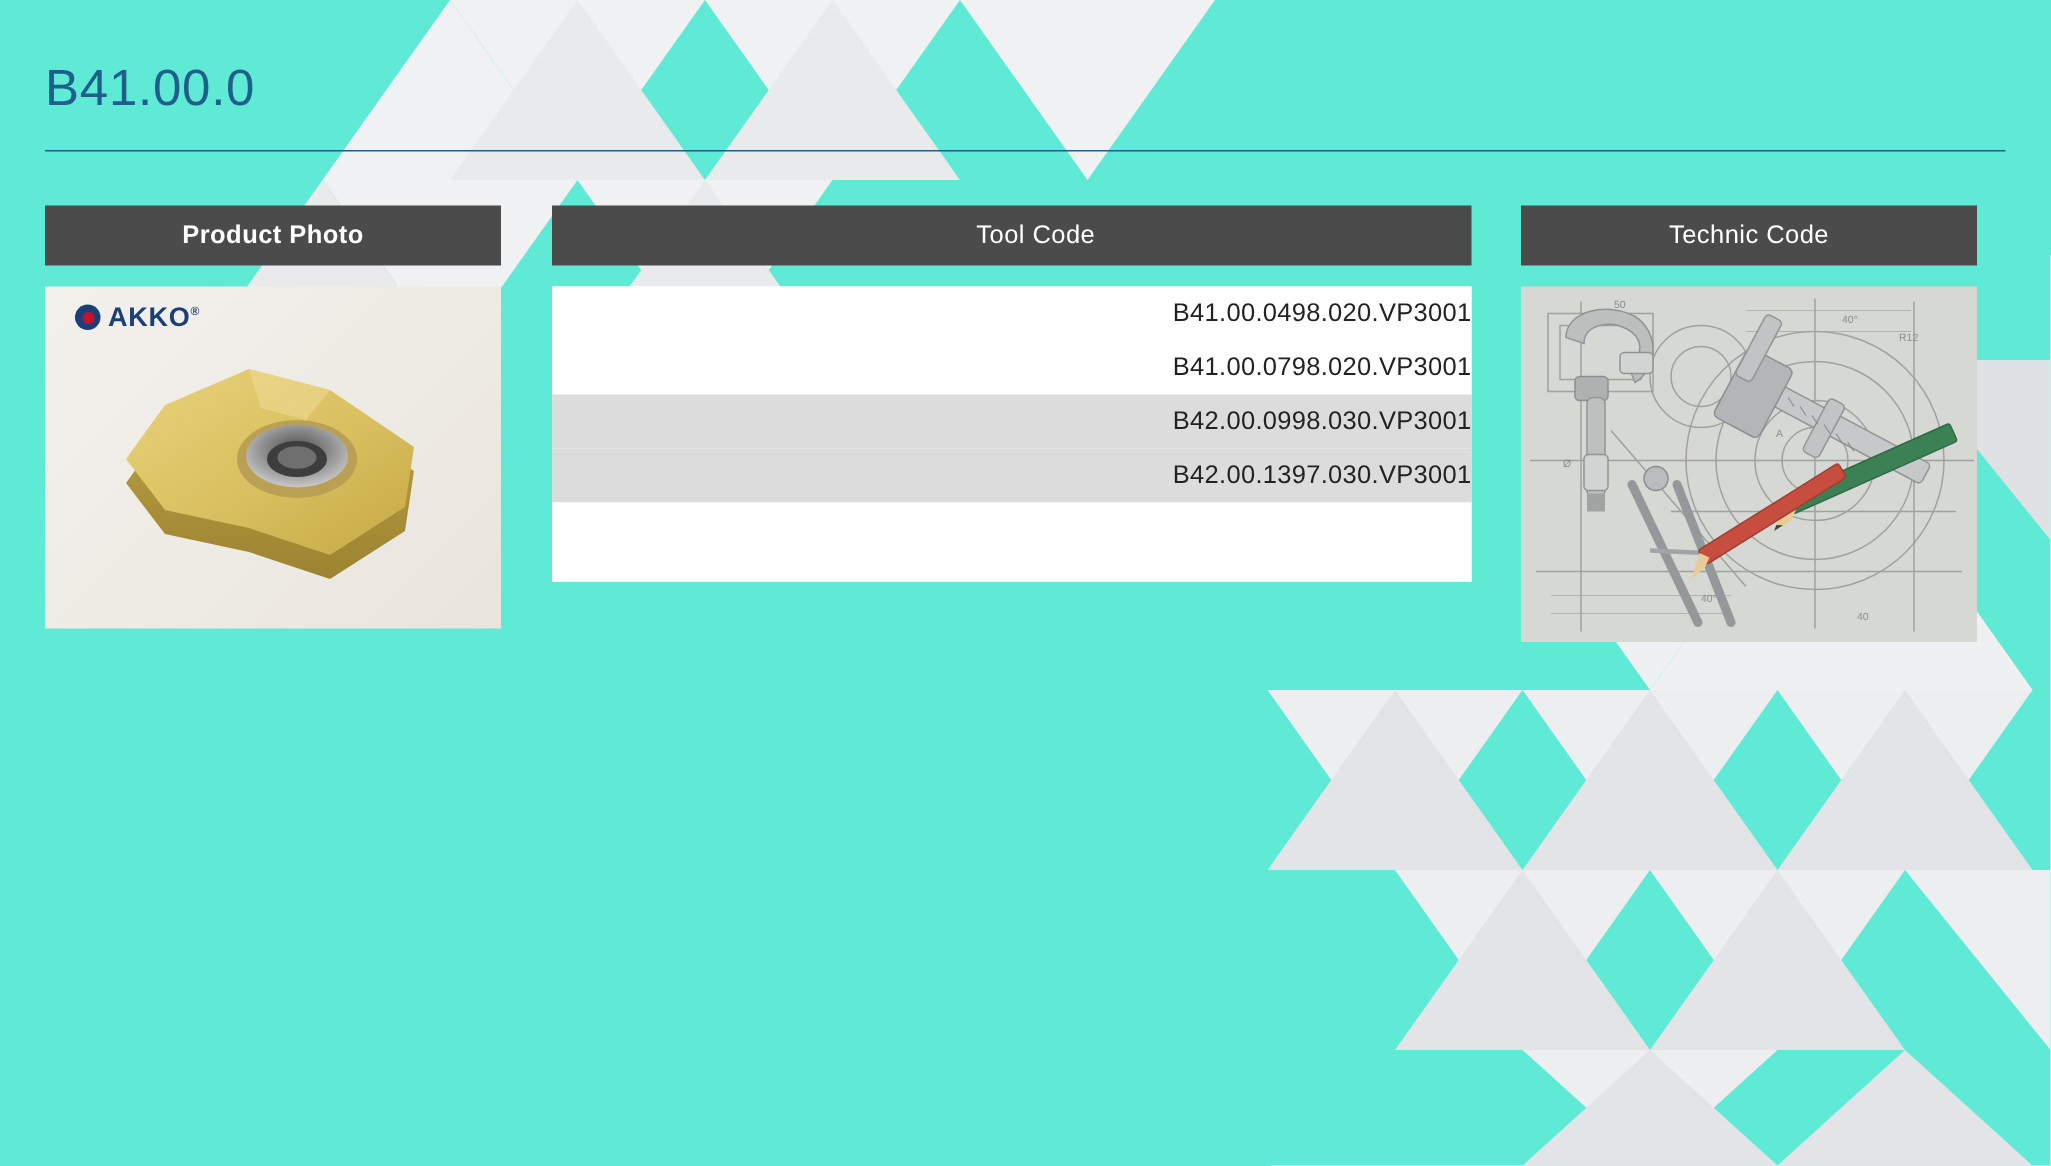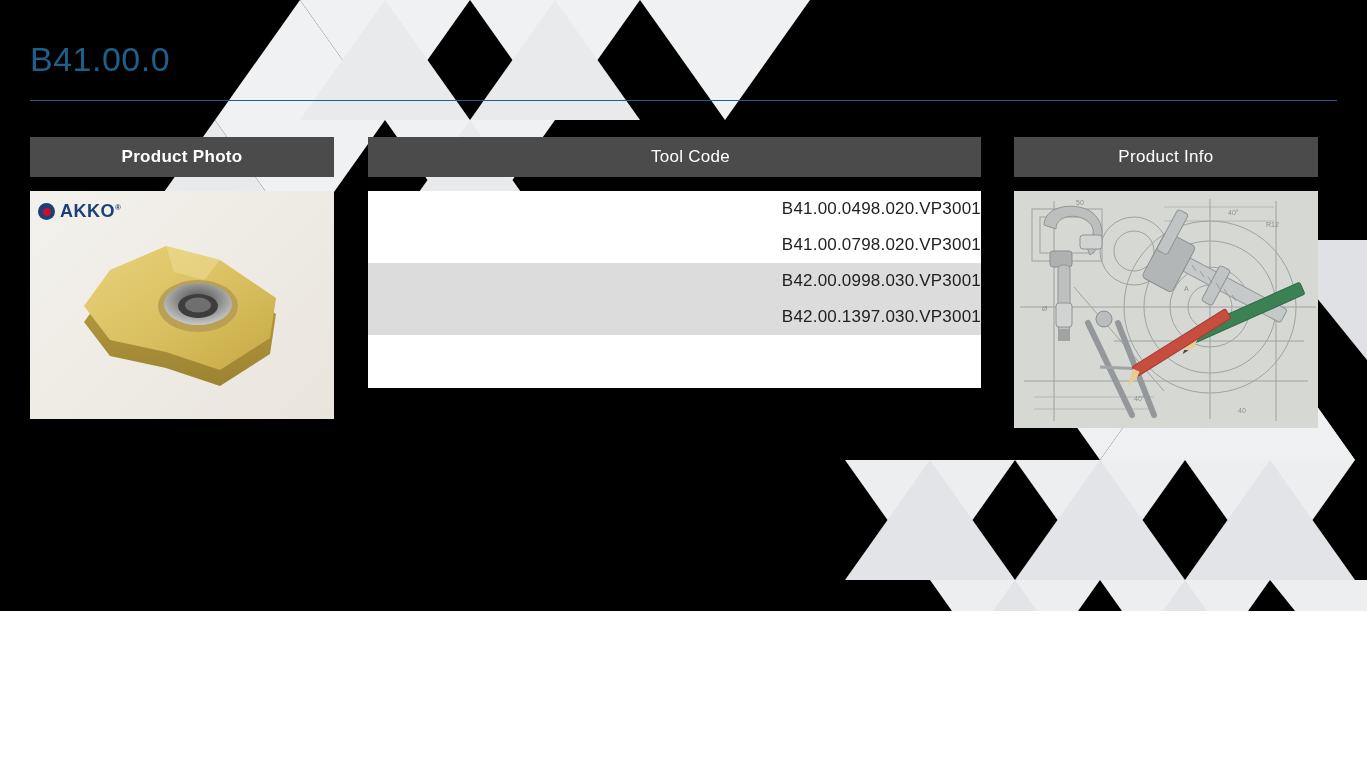--- a/index.html
+++ b/index.html
@@ -9,22 +9,22 @@
     width: 1367px;
     height: 777px;
     overflow: hidden;
     background: #ffffff;
     font-family: "Liberation Sans", sans-serif;
   }
 
   #page {
     position: relative;
     width: 1367px;
-    height: 611px;
-    background: #000000;
+    height: 777px;
+    background: #5eead4;
     overflow: hidden;
   }
 
   
   .bg-deco {
     position: absolute;
     inset: 0;
     width: 1367px;
     height: 777px;
     pointer-events: none;
@@ -71,21 +71,21 @@
     position: absolute;
     left: 30px;
     top: 191px;
     width: 304px;
     height: 228px;
     overflow: hidden;
     background: linear-gradient(135deg,#f3f1ec 0%, #efece6 45%, #e9e5dd 100%);
   }
   .akko-logo {
     position: absolute;
-    left: 8px;
+    left: 20px;
     top: 10px;
     display: flex;
     align-items: center;
     gap: 5px;
   }
   .akko-mark {
     width: 17px; height: 17px;
     border-radius: 50%;
     background: #1b3f77;
     position: relative;
@@ -199,21 +199,21 @@
       <polygon points="1185,340 1270,460 1100,460"></polygon>
       <polygon points="1270,340 1355,460 1185,460"></polygon>
     </g>
   </svg>
 
   <div class="page-title">B41.00.0</div>
   <div class="title-rule"></div>
 
   <div class="col-header" id="hdr-photo">Product Photo</div>
   <div class="col-header" id="hdr-code">Tool Code</div>
-  <div class="col-header" id="hdr-tech">Product Info</div>
+  <div class="col-header" id="hdr-tech">Technic Code</div>
 
   <div class="photo-panel">
     <div class="akko-logo">
       <span class="akko-mark"></span>
       <span class="akko-text"><span>AKKO</span><sup>®</sup></span>
     </div>
     <svg class="insert-wrap" viewBox="0 0 250 175">
       <defs>
         <linearGradient id="goldTop" x1="0" y1="0" x2="1" y2="1">
           <stop offset="0%" stop-color="#e8d27a"></stop>

